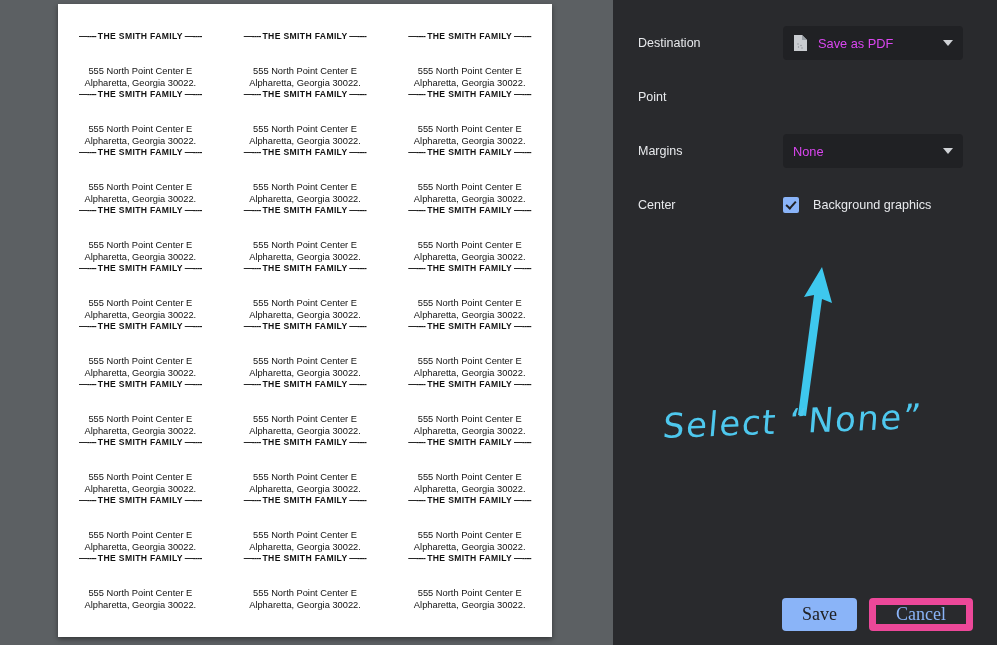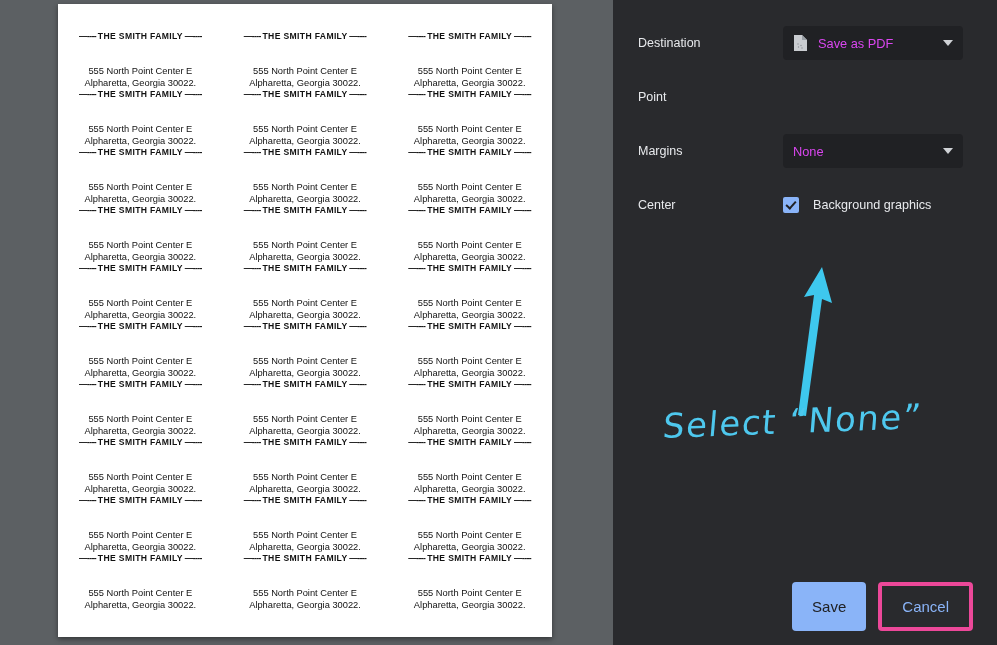--- a/index.html
+++ b/index.html
@@ -168,39 +168,40 @@
 
   
   #dialog-footer {
     position: absolute;
     right: 24px;
     bottom: 14px;
     display: flex;
     gap: 12px;
   }
   .btn {
-    height: 49px;
+    height: 33px;
     border-radius: 4px;
-    font-size: 15px;
+    font-size: 18px;
     display: flex;
     align-items: center;
     justify-content: center;
     cursor: pointer;
     padding: 0 20px;
     white-space: nowrap;
+    font-family: Liberation Serif, serif;
   }
   .btn-primary {
     background: #8ab4f8;
     color: #202124;
     min-width: 68px;
   }
   .btn-secondary {
     background: transparent;
     color: #8ab4f8;
-    border: 4px solid #ec4899;
+    border: 7px solid #ec4899;
     min-width: 68px;
   }
 
   
   #annotation-arrow {
     position: absolute;
     left: 770px;
     top: 255px;
     width: 130px;
     height: 165px;

